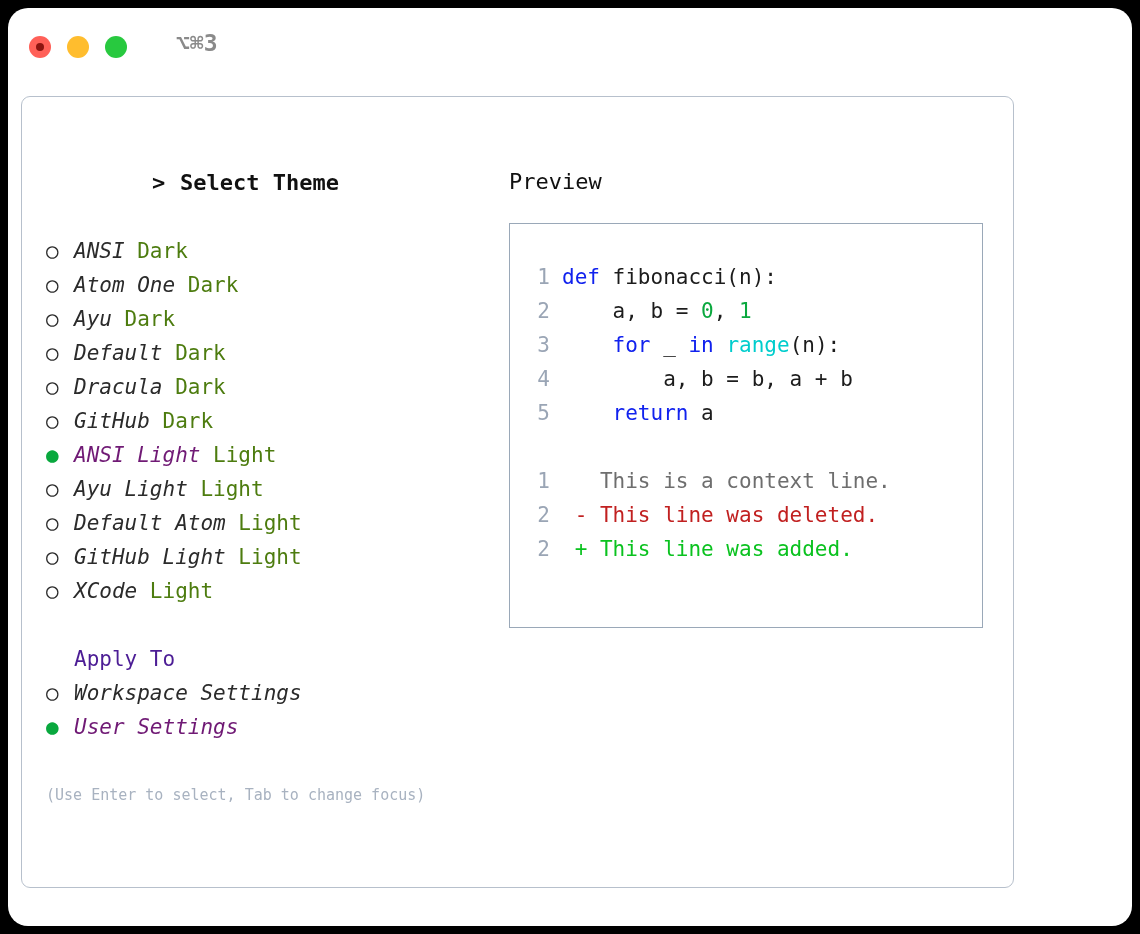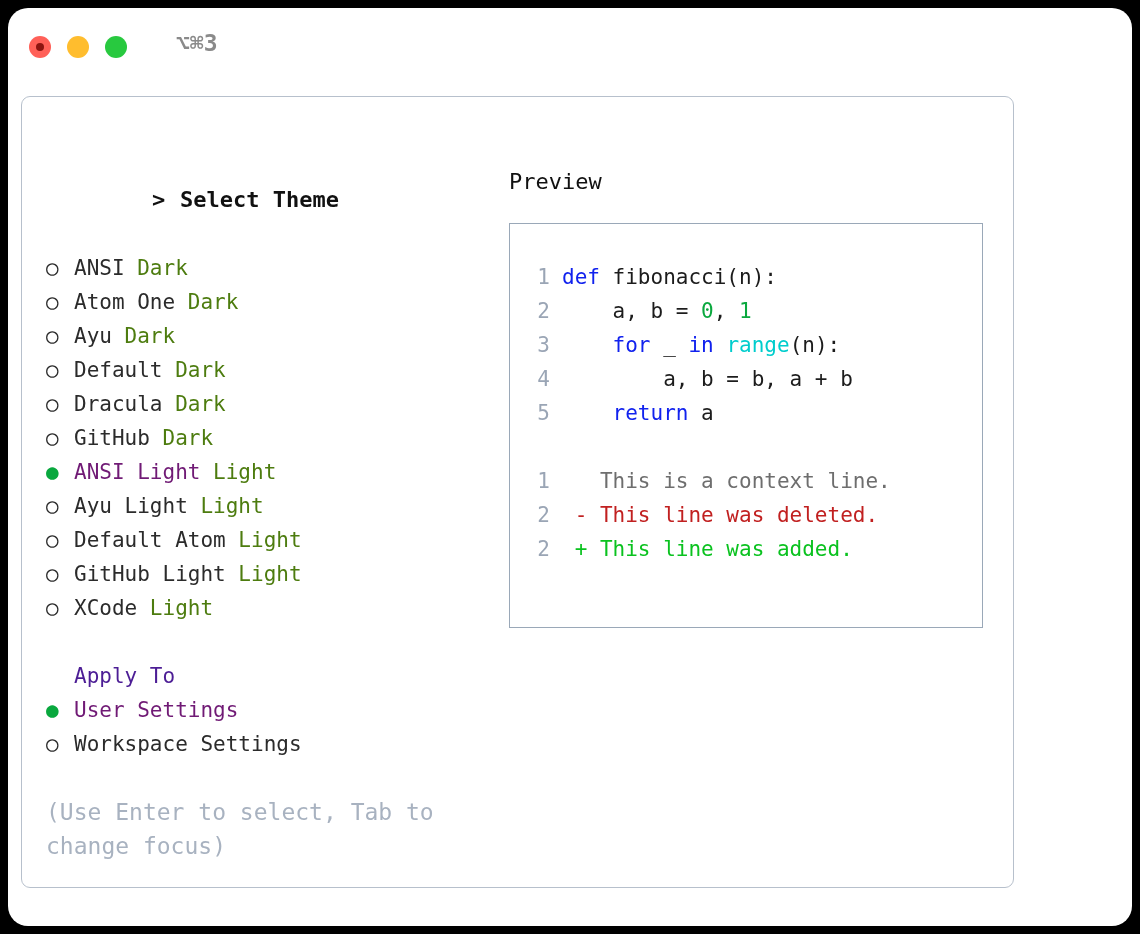--- a/index.html
+++ b/index.html
@@ -72,21 +72,21 @@
     width: 991px;
     height: 790px;
     border: 1px solid #b7c0cc;
     border-radius: 9px;
     background: #ffffff;
   }
 
   .left-col {
     position: absolute;
     left: 24px;
-    top: 52px;
+    top: 35px;
     width: 440px;
   }
   .right-col {
     position: absolute;
     left: 487px;
     top: 68px;
     width: 480px;
   }
 
   
@@ -105,35 +105,35 @@
     color: #2b2b2b;
     white-space: pre;
   }
   .marker {
     display: inline-block;
     width: 28px;
     color: #2b2b2b;
   }
   .row.selected .marker { color: #09a83e; }
   .row.selected .label  { color: #701a75; margin-top: 24px; }
-  .label { color: #2b2b2b; }
+  .label { color: #2b2b2b; font-style: italic; }
   .variant { color: #4d7c0f; }
 
   .section-label {
     font-size: 21px;
     line-height: 34px;
     color: #4c1d95;
     white-space: pre;
     padding-left: 28px;
   }
   .spacer { height: 34px; }
 
   .hint {
     margin-top: 34px;
-    font-size: 23px;
+    font-size: 15px;
     line-height: 34px;
     color: #a8b2c0;
     width: 420px;
   }
 
   
   .preview-title {
     font-size: 22px;
     color: #111111;
     line-height: 34px;
@@ -204,22 +204,22 @@
           <div class="row"><span class="marker">○</span><span class="label">Default Atom</span><span class="variant"> Light</span></div>
           <div class="row"><span class="marker">○</span><span class="label">GitHub Light</span><span class="variant"> Light</span></div>
           <div class="row"><span class="marker">○</span><span class="label">XCode</span><span class="variant"> Light</span></div>
         </div>
 
       <div class="spacer"></div>
 
       <div class="section-label">Apply To</div>
 
       <div id="apply-list">
+          <div class="row"><span class="marker">○</span><span class="label">Workspace Settings</span></div>
           <div class="row selected"><span class="marker">●</span><span class="label">User Settings</span></div>
-          <div class="row"><span class="marker">○</span><span class="label">Workspace Settings</span></div>
         </div>
 
       <div class="hint">(Use Enter to select, Tab to change focus)</div>
     </div>
 
     <div class="right-col">
       <div class="preview-title">Preview</div>
 
       <div class="preview-box">
         <div id="code-block">

